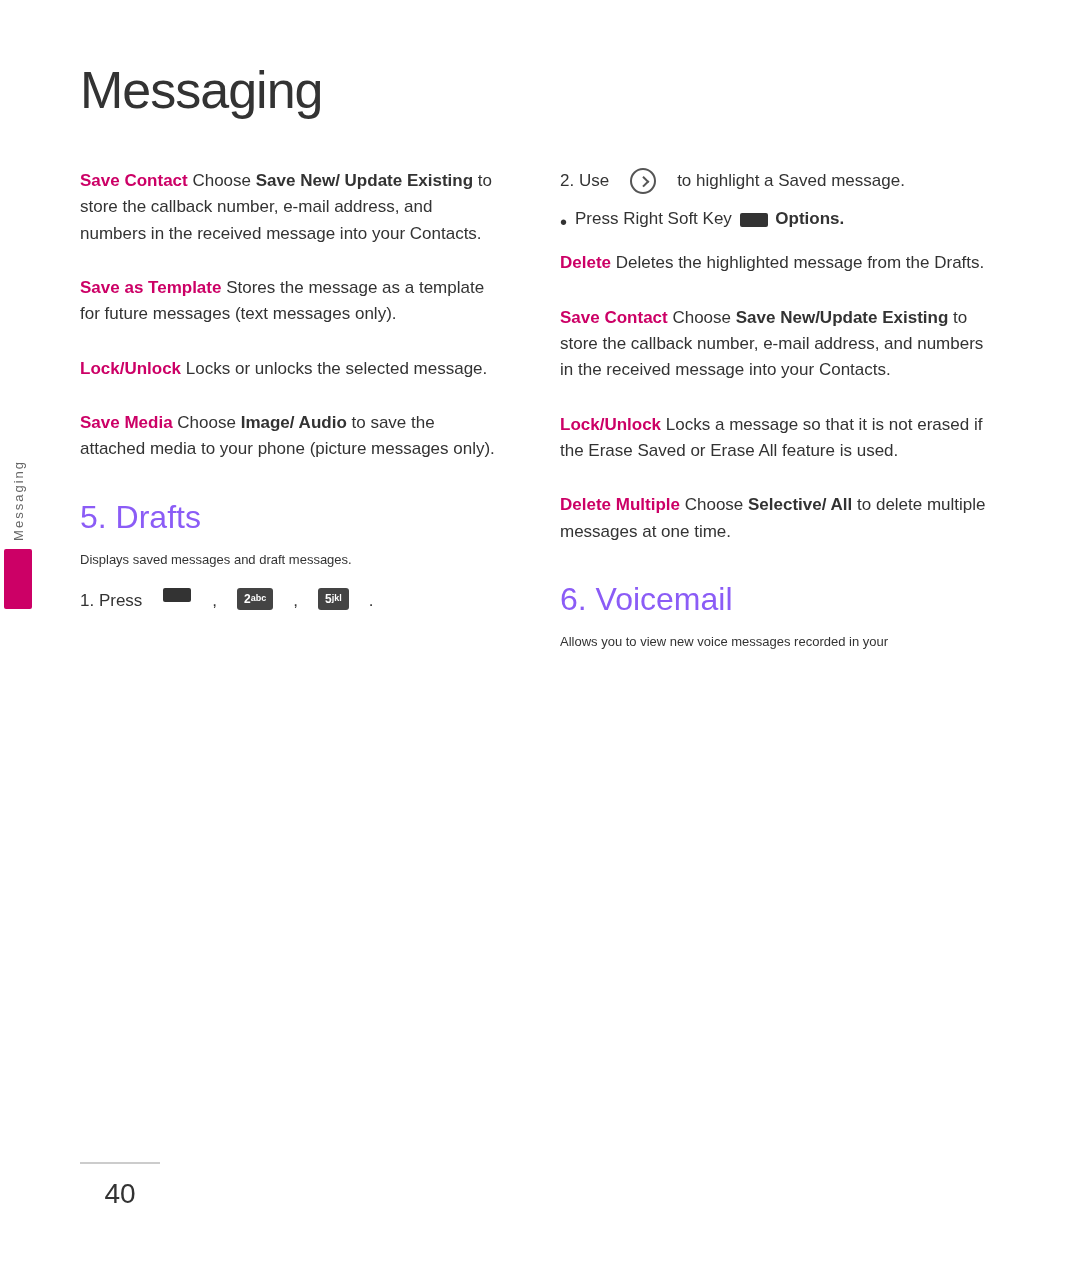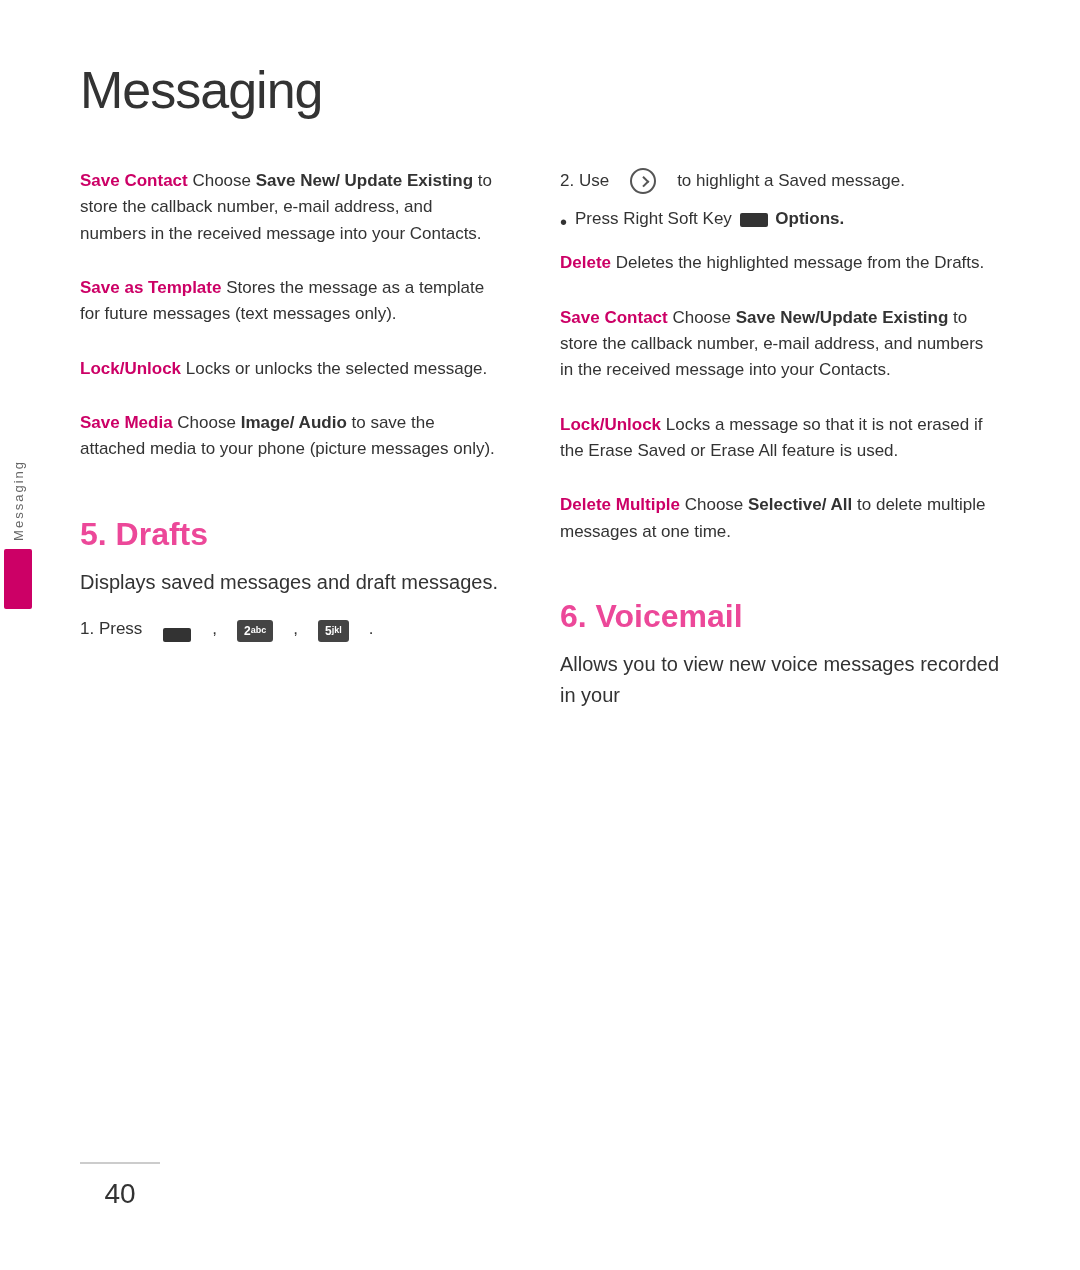--- a/index.html
+++ b/index.html
@@ -50,40 +50,40 @@
       color: #333;
     }
 
     .term-label {
       color: #cc0066;
       font-weight: bold;
     }
 
     .section-heading {
       font-size: 32px;
-      font-weight: bold;
-      color: #ec4899;
-      margin-top: 53px;
+      font-weight: normal;
+      color: #8b5cf6;
+      margin-top: 36px;
       margin-bottom: 14px;
     }
 
     .section-intro {
-      font-size: 20px;
+      font-size: 13px;
       color: #333;
       line-height: 1.55;
       margin-bottom: 18px;
     }
 
     .step-line {
       font-size: 17px;
       color: #333;
       line-height: 1.55;
       margin-bottom: 12px;
       display: flex;
-      align-items: flex-end;
+      align-items: flex-start;
       gap: 18px;
       flex-wrap: wrap;
     }
 
     .bullet-line {
       font-size: 17px;
       color: #333;
       line-height: 1.55;
       margin-bottom: 12px;
       display: flex;

